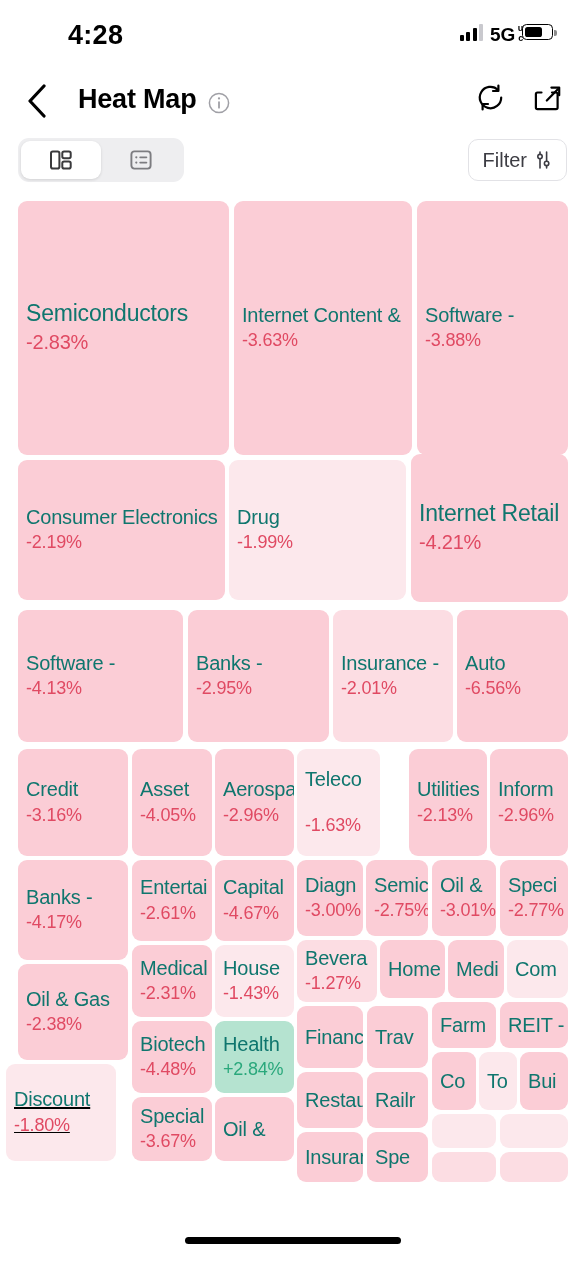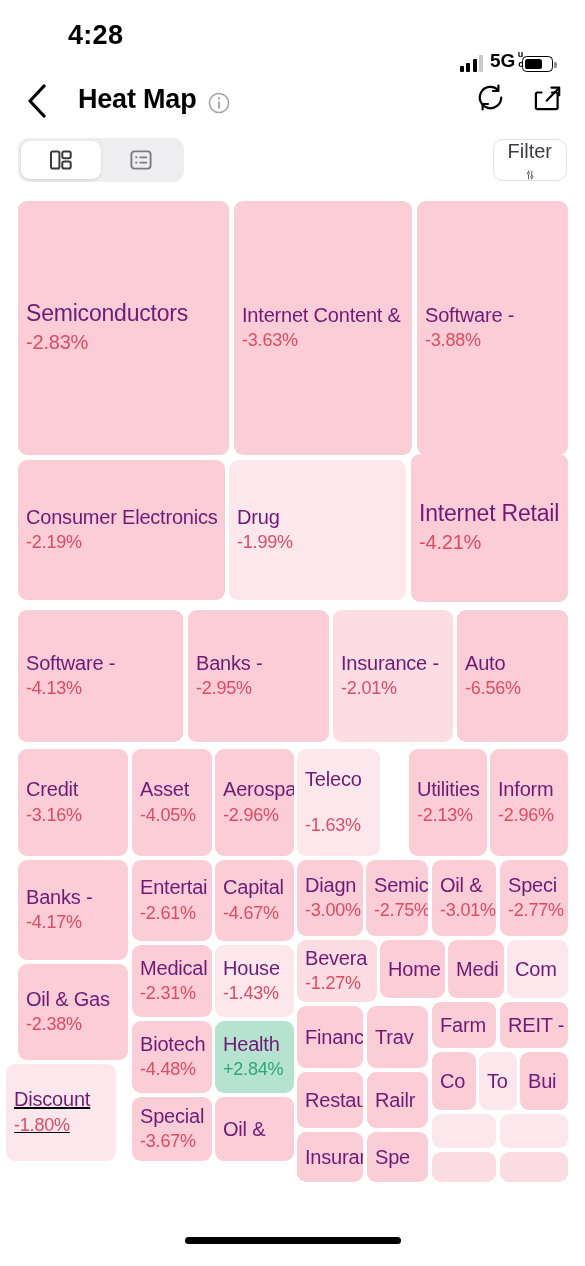--- a/index.html
+++ b/index.html
@@ -11,21 +11,21 @@
     overflow: hidden;
   }
   #app { position: relative; width: 585px; height: 1266px; background: #fff; }
 
   
   .statusbar { position: absolute; top: 0; left: 0; width: 585px; height: 68px; }
   .sb-time {
     position: absolute; left: 68px; top: 20px;
     font-size: 27px; font-weight: 700; color: #000; letter-spacing: .3px;
   }
-  .sb-right { position: absolute; right: 32px; top: 24px; display: flex; align-items: flex-end; gap: 7px; margin-top: 26px; }
+  .sb-right { position: absolute; right: 32px; top: 24px; display: flex; align-items: flex-start; gap: 7px; }
   .bars { display: flex; align-items: flex-end; gap: 2.5px; height: 17px; }
   .bars i { display: block; width: 4px; background: #000; border-radius: 1px; }
   .bars i:nth-child(1) { height: 6px; }
   .bars i:nth-child(2) { height: 9px; }
   .bars i:nth-child(3) { height: 13px; }
   .bars i:nth-child(4) { height: 17px; background: #c9c9ce; }
   .net { font-size: 19px; font-weight: 600; color: #000; letter-spacing: -.2px; position: relative; }
   .net sup { font-size: 9px; position: absolute; top: -1px; right: -8px; font-weight: 600; }
   .net sub { font-size: 9px; position: absolute; bottom: 3px; right: -8px; font-weight: 600; }
   .batt { position: relative; width: 31px; height: 16px; border: 1.8px solid #000; border-radius: 4.5px; }
@@ -40,35 +40,35 @@
   .nav-actions { position: absolute; right: 22px; top: 10px; display: flex; align-items: center; gap: 26px; }
 
   
   .controls { position: absolute; top: 138px; left: 0; width: 585px; height: 48px; }
   .seg { position: absolute; left: 18px; top: 0; width: 166px; height: 44px; background: #eeeef0; border-radius: 11px; display: flex; padding: 3px; }
   .seg-item { flex: 1; display: flex; align-items: center; justify-content: center; border-radius: 9px; }
   .seg-item.active { background: #fff; box-shadow: 0 1px 3px rgba(0,0,0,.12); }
   .filter-btn {
     position: absolute; right: 18px; top: 1px; height: 42px;
     border: 1px solid #e2e2e6; border-radius: 10px;
-    display: flex; align-items: center; gap: 7px; padding: 0 14px; flex-direction: column;
+    display: flex; align-items: center; gap: 7px; padding: 0 14px;
   }
   .filter-label { font-size: 20px; color: #3c3c43; }
 
   
   #treemap { position: absolute; left: 0; top: 196px; width: 585px; height: 994px; }
   .tile {
     position: absolute;
     border-radius: 9px;
     overflow: hidden;
     padding: 0 8px;
     display: flex; flex-direction: column; justify-content: center;
   }
   .tile .t-name {
-    color: #701a75;
+    color: #0f766e;
     font-size: 20px;
     line-height: 1.12;
     white-space: nowrap;
     letter-spacing: -.2px;
   }
   .tile .t-val {
     font-size: 18px;
     line-height: 1.3;
     margin-top: 3px;
     white-space: nowrap;

